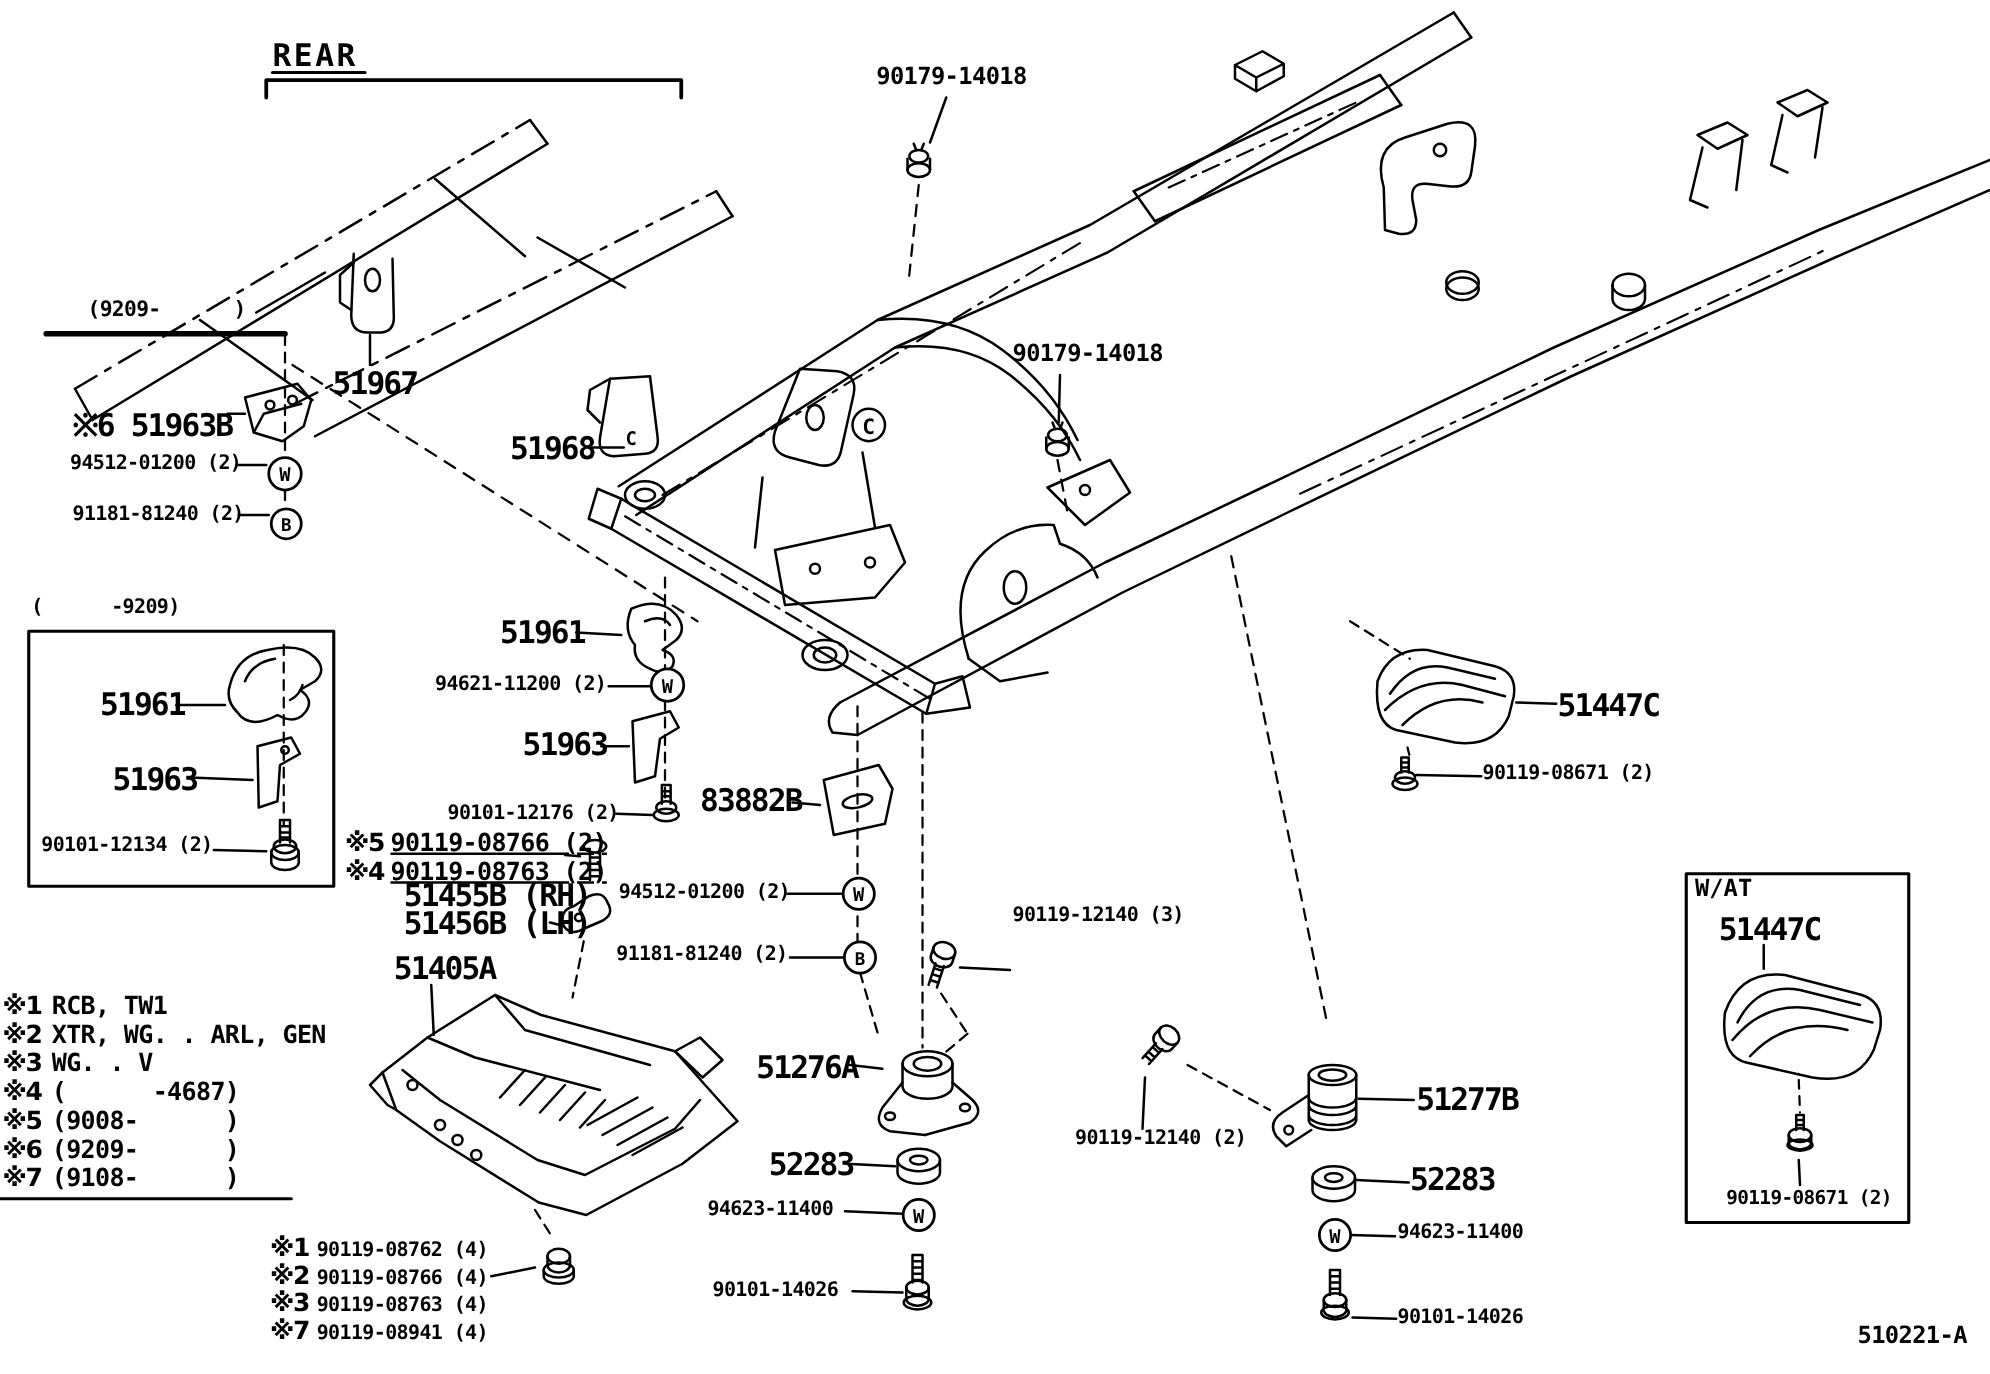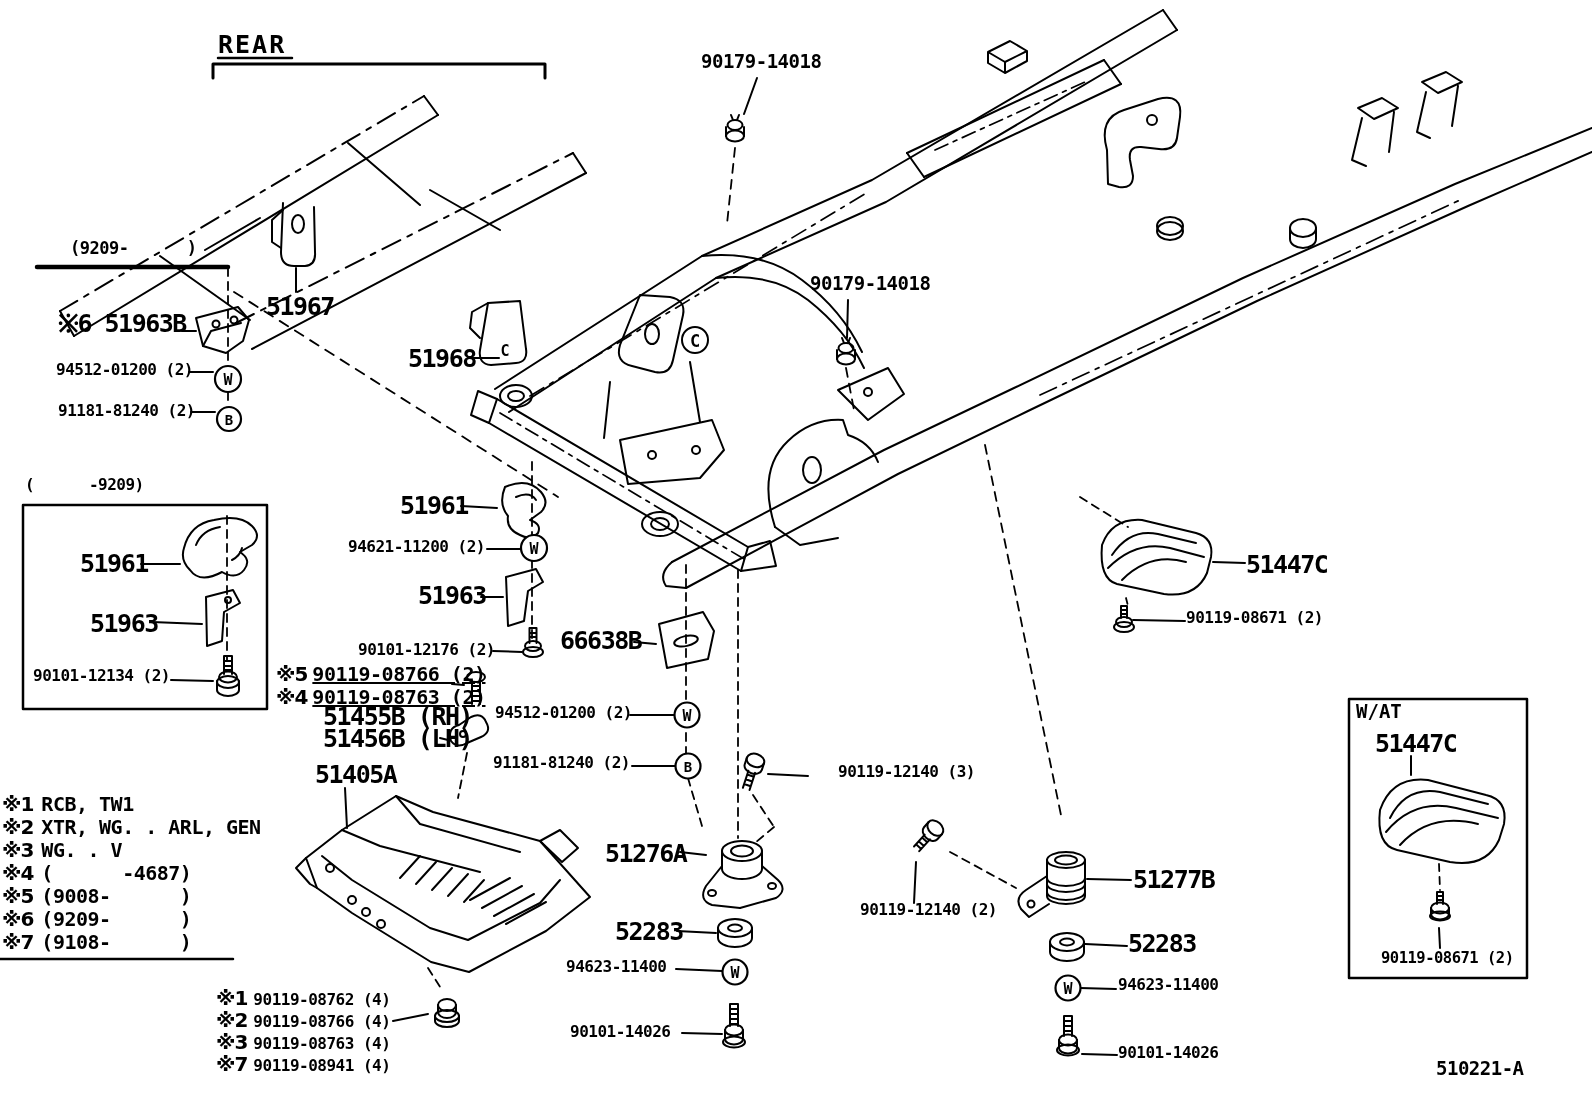--- a/index.html
+++ b/index.html
@@ -355,53 +355,53 @@
     <text x="735" y="978" font-size="15">W</text>
     <text x="1068" y="994" font-size="15">W</text>
     <text x="695" y="347" font-size="17">C</text>
     <text x="505" y="356" font-size="15">C</text>
   </g>
 </svg>
 
 <div class="lbl big" style="left:218px;top:32px;letter-spacing:2px;">REAR</div>
 <div class="lbl num19" style="left:701px;top:52px;">90179-14018</div>
 <div class="lbl hdr17" style="left:70px;top:240px;">(9209-      )</div>
-<div class="lbl big" style="left:58px;top:311px;">※6 51963B</div>
+<div class="lbl big" style="left:58px;top:328px;">※6 51963B</div>
 <div class="lbl med" style="left:56px;top:362px;">94512-01200 (2)</div>
 <div class="lbl med" style="left:58px;top:403px;">91181-81240 (2)</div>
 <div class="lbl big" style="left:266px;top:294px;">51967</div>
 <div class="lbl big" style="left:408px;top:346px;">51968</div>
 <div class="lbl num19" style="left:810px;top:274px;">90179-14018</div>
 
 <div class="lbl med" style="left:25px;top:477px;">(      -9209)</div>
 <div class="lbl big" style="left:80px;top:551px;">51961</div>
 <div class="lbl big" style="left:90px;top:611px;">51963</div>
 <div class="lbl med" style="left:33px;top:668px;">90101-12134 (2)</div>
 
 <div class="lbl big" style="left:400px;top:493px;">51961</div>
 <div class="lbl med" style="left:348px;top:539px;">94621-11200 (2)</div>
 <div class="lbl big" style="left:418px;top:583px;">51963</div>
 <div class="lbl med" style="left:358px;top:642px;">90101-12176 (2)</div>
-<div class="lbl big" style="left:560px;top:628px;">66638B</div>
+<div class="lbl big" style="left:560px;top:628px;">83882B</div>
 
 <div class="row starline" style="left:276px;top:662px;">
   <span class="star">※5</span>
   <span class="txt">90119-08766 (2)</span>
 </div>
 <div class="row starline" style="left:276px;top:685px;">
   <span class="star">※4</span>
   <span class="txt">90119-08763 (2)</span>
 </div>
 
 <div class="lbl big" style="left:323px;top:704px;">51455B (RH)</div>
 <div class="lbl big" style="left:323px;top:726px;">51456B (LH)</div>
 <div class="lbl med" style="left:495px;top:705px;">94512-01200 (2)</div>
 <div class="lbl med" style="left:493px;top:755px;">91181-81240 (2)</div>
 <div class="lbl big" style="left:315px;top:762px;">51405A</div>
-<div class="lbl med" style="left:810px;top:764px;margin-left:28px;">90119-12140 (3)</div>
+<div class="lbl med" style="left:810px;top:724px;">90119-12140 (3)</div>
 <div class="lbl big" style="left:605px;top:841px;">51276A</div>
 <div class="lbl big" style="left:615px;top:919px;">52283</div>
 <div class="lbl med" style="left:566px;top:959px;">94623-11400</div>
 <div class="lbl med" style="left:570px;top:1024px;">90101-14026</div>
 
 <div class="lbl big" style="left:1246px;top:552px;">51447C</div>
 <div class="lbl med" style="left:1186px;top:610px;">90119-08671 (2)</div>
 <div class="lbl big" style="left:1133px;top:867px;">51277B</div>
 <div class="lbl med" style="left:860px;top:902px;text-align:center;">90119-12140 (2)</div>
 <div class="lbl big" style="left:1128px;top:931px;">52283</div>
@@ -451,15 +451,15 @@
 </div>
 <div class="row row2" style="left:216px;top:1030px;">
   <span class="star">※3</span>
   <span class="txt">90119-08763 (4)</span>
 </div>
 <div class="row row2" style="left:216px;top:1052px;">
   <span class="star">※7</span>
   <span class="txt">90119-08941 (4)</span>
 </div>
 
-<div class="lbl num19" style="left:1436px;top:1059px;">510221-A</div>
+<div class="lbl num19" style="left:1486px;top:1059px;">510221-A</div>
 
 </div>
 
 </body></html>

